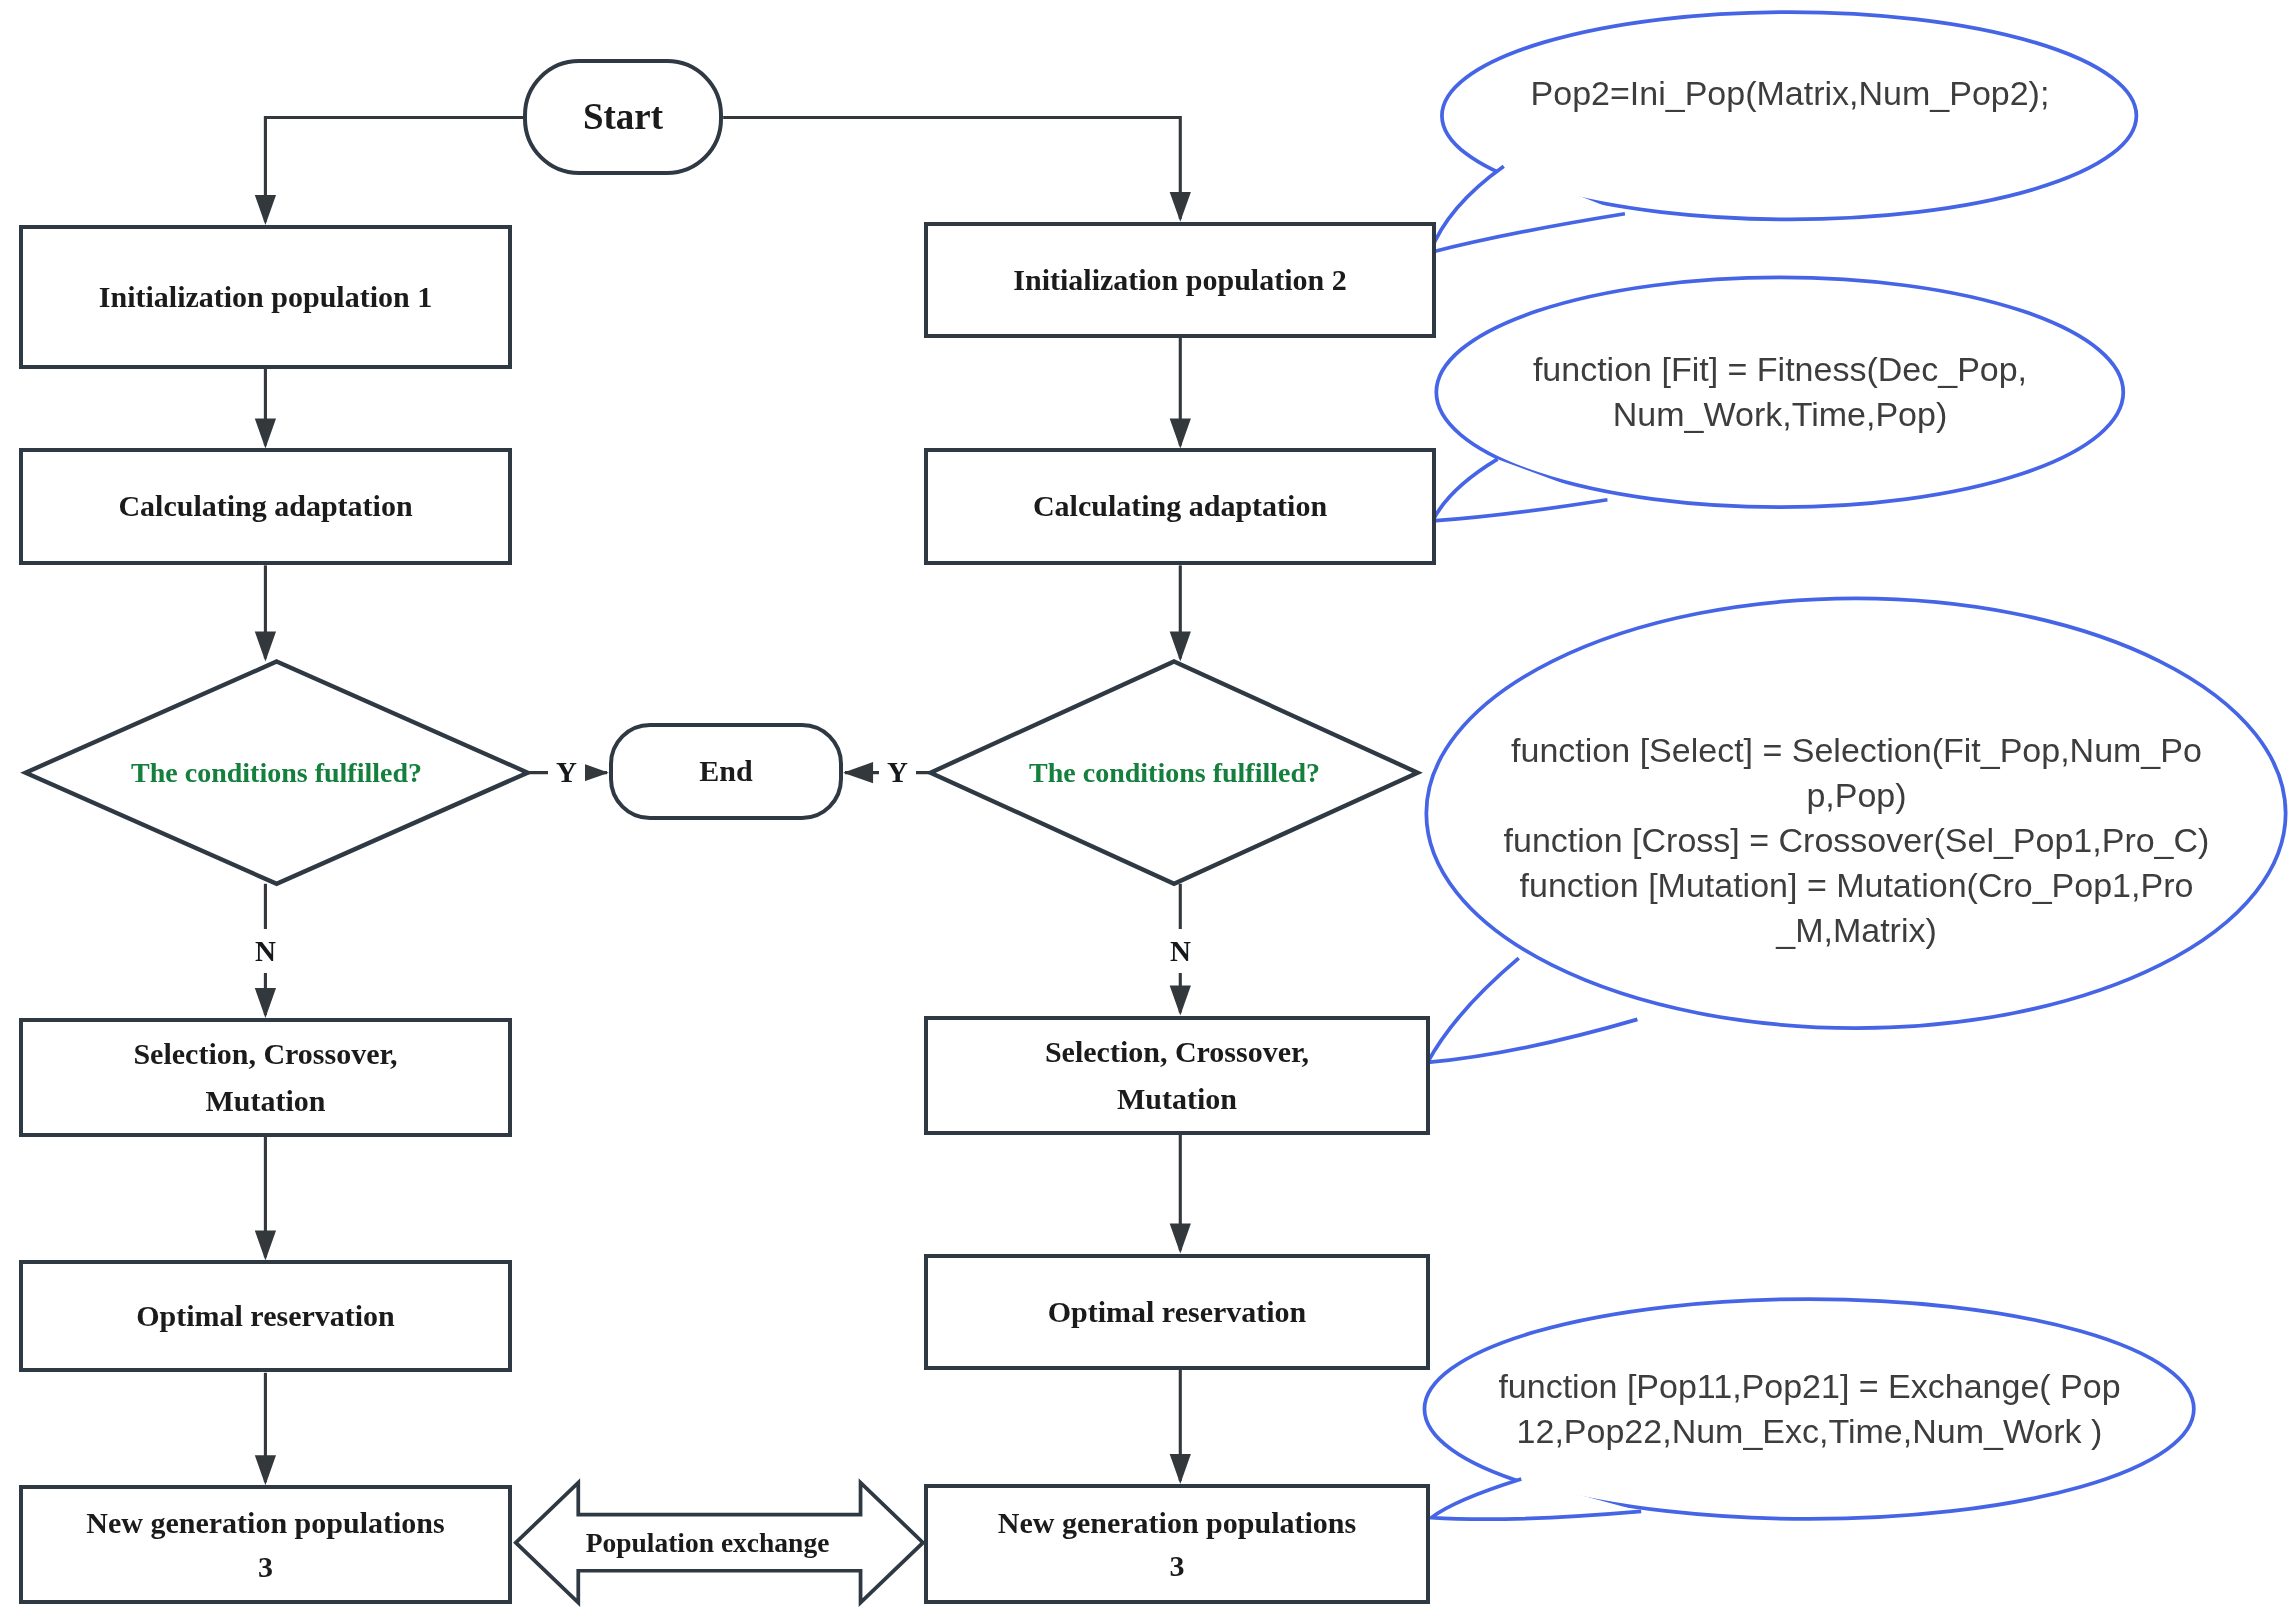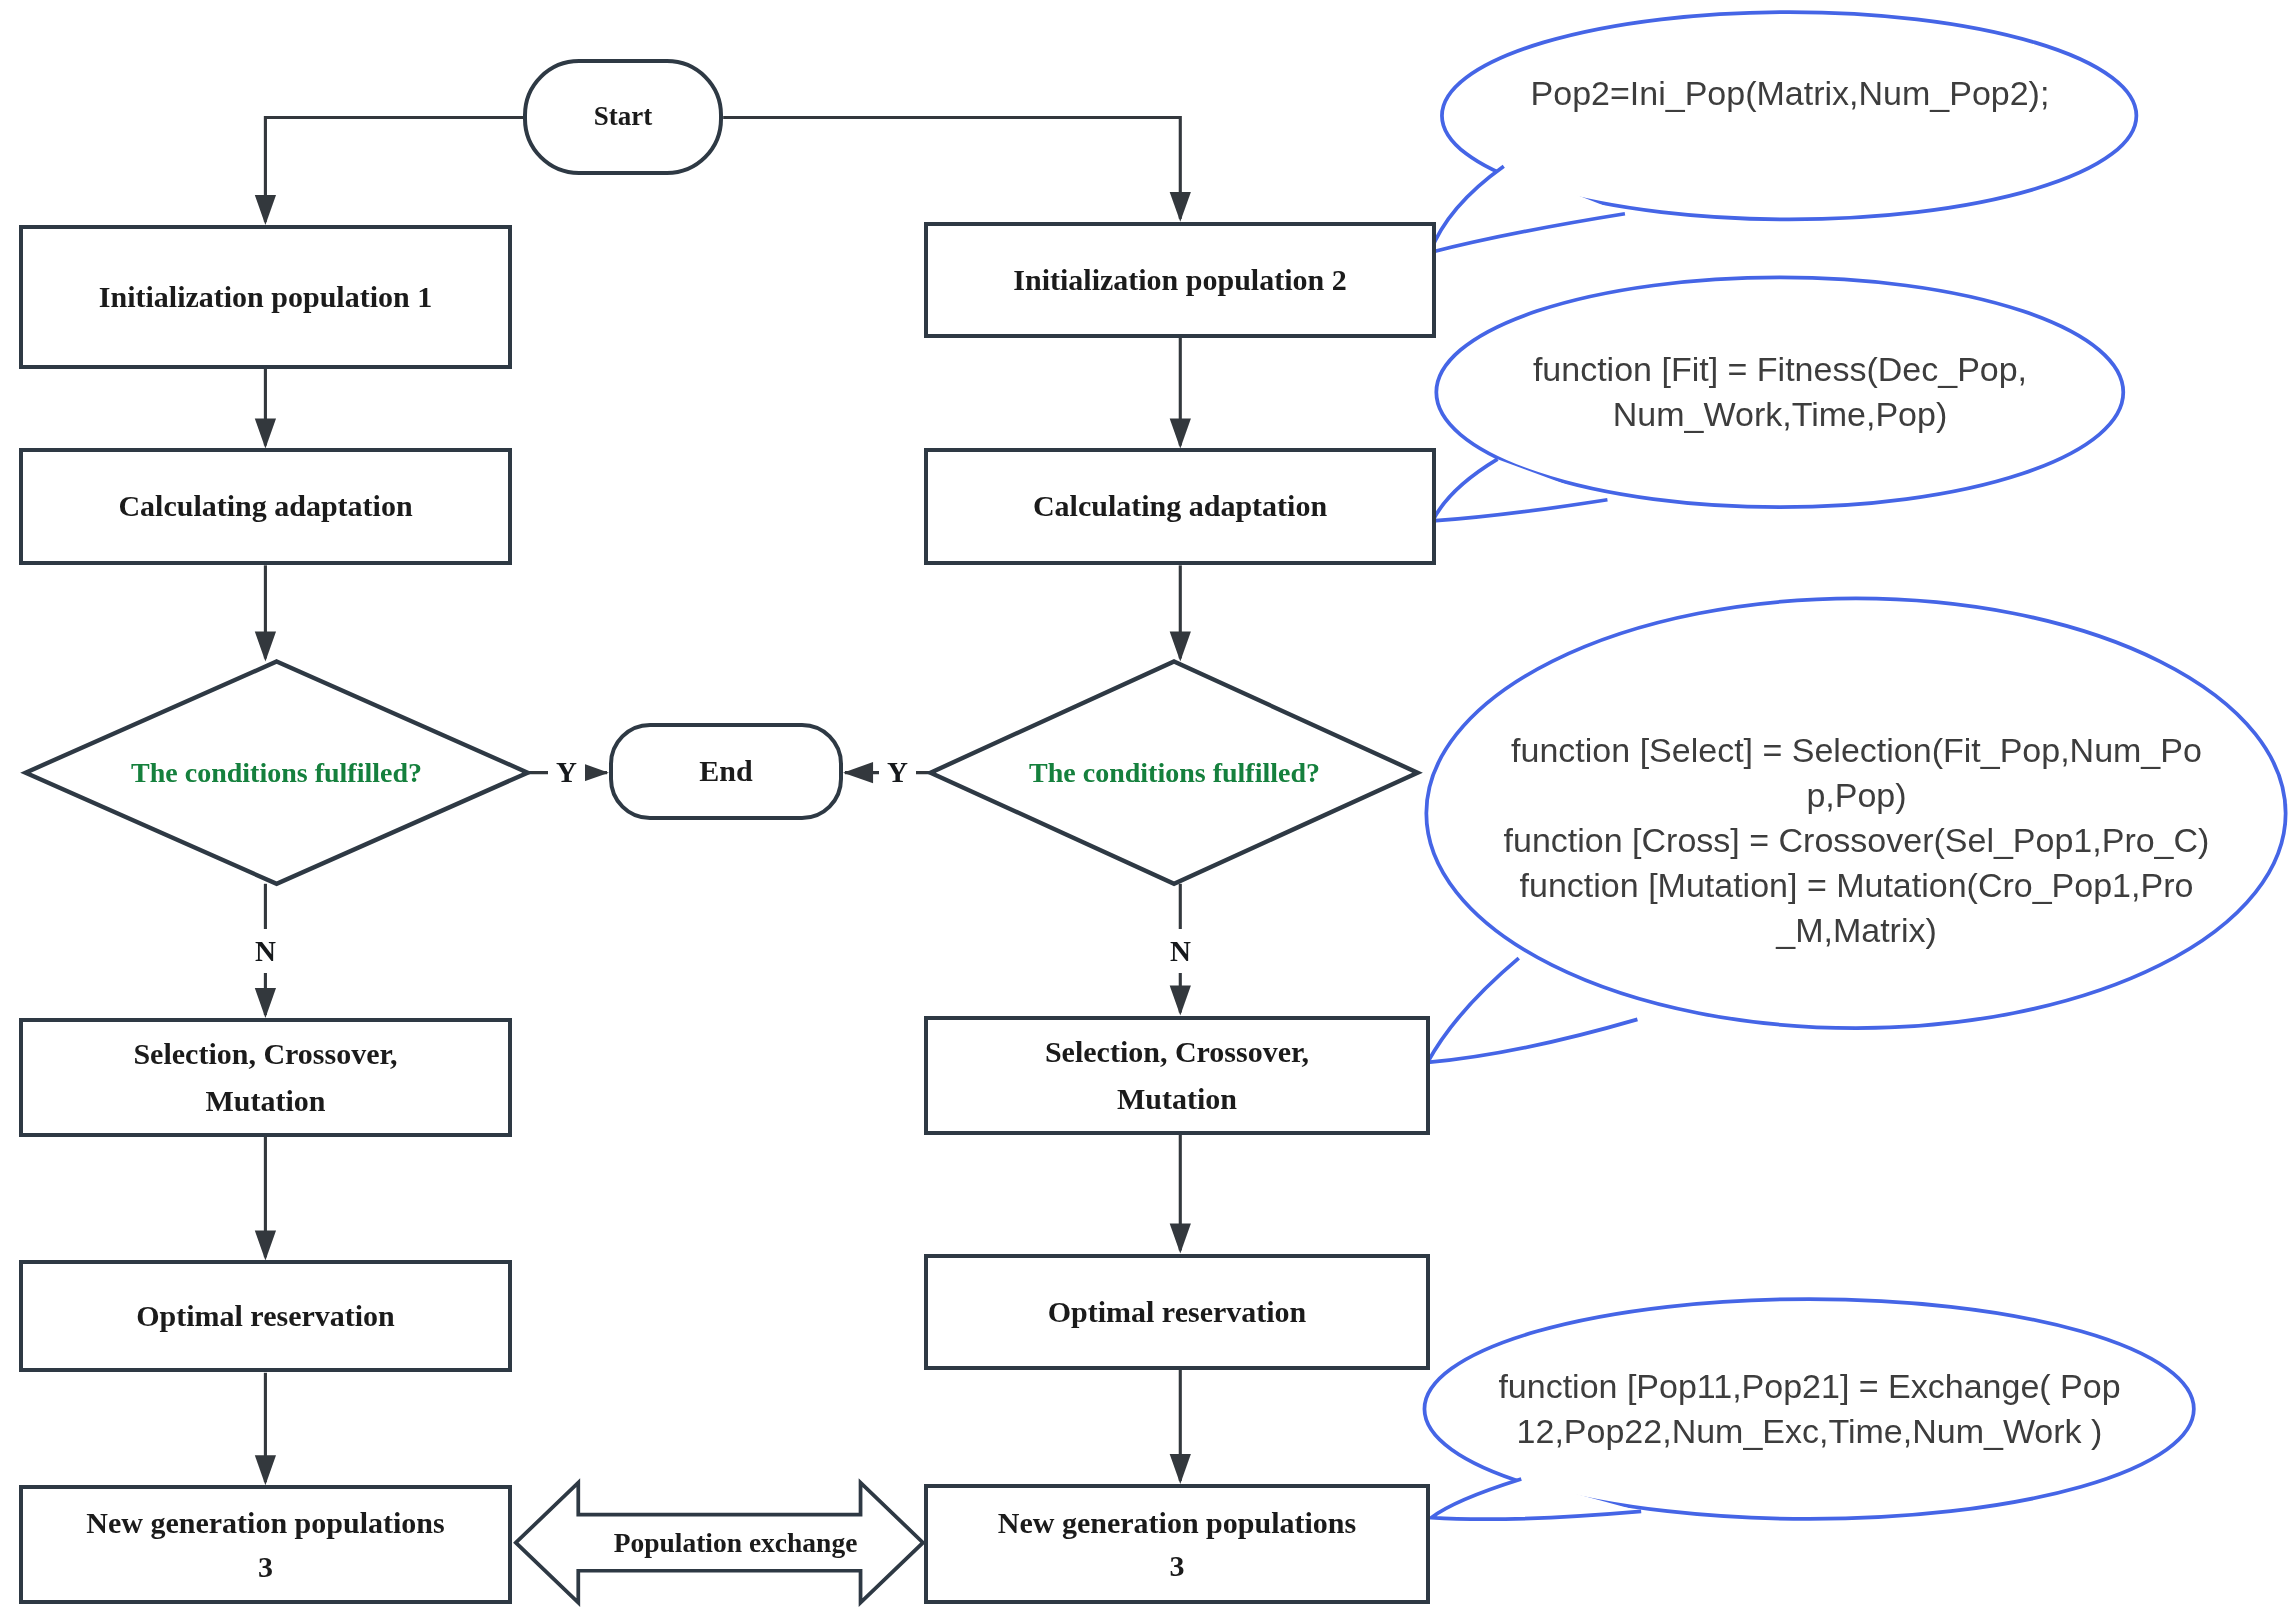--- a/index.html
+++ b/index.html
@@ -72,21 +72,21 @@
       <path fill="#ffffff" d="M 2408 266 Q 2318 330 2290 404 Q 2415 372 2602 342"></path>
       <ellipse fill="#ffffff" cx="2850" cy="628" rx="550" ry="184"></ellipse>
       <path fill="#ffffff" d="M 2398 735 Q 2320 782 2294 834 Q 2408 826 2574 800"></path>
       <ellipse fill="#ffffff" cx="2972" cy="1302" rx="688" ry="344"></ellipse>
       <path fill="#ffffff" d="M 2432 1534 Q 2330 1620 2286 1701 Q 2430 1688 2622 1632"></path>
       <ellipse fill="#ffffff" cx="2897" cy="2256" rx="616" ry="176"></ellipse>
       <path fill="#ffffff" d="M 2436 2368 Q 2328 2402 2292 2430 Q 2420 2438 2628 2420"></path>
     </g>
   </svg>
 
-  <div class="node terminator" style="left:523px;top:59px;width:200px;height:116px;font-size:27px;">
+  <div class="node terminator" style="left:523px;top:59px;width:200px;height:116px;font-size:37px;">
     <div>Start</div>
   </div>
   <div class="node terminator end" style="left:609px;top:723px;width:234px;height:97px;">
     <div>End</div>
   </div>
 
   <div class="node" style="left:19px;top:225px;width:493px;height:144px;">
     <div>Initialization population 1</div>
   </div>
   <div class="node" style="left:19px;top:448px;width:493px;height:117px;">
@@ -127,21 +127,21 @@
   </div>
   <div class="diamond-text" style="left:956px;top:732px;width:437px;height:81px;">
     <span>The conditions fulfilled?</span>
   </div>
 
   <div class="floating-label" style="left:548px;top:751px;width:37px;height:42px;">Y</div>
   <div class="floating-label" style="left:879px;top:751px;width:37px;height:42px;">Y</div>
   <div class="floating-label" style="left:245px;top:929px;width:41px;height:44px;">N</div>
   <div class="floating-label" style="left:1160px;top:929px;width:41px;height:44px;">N</div>
 
-  <div class="exchange-label" style="left:592px;top:1521px;width:287px;height:44px;">Population exchange</div>
+  <div class="exchange-label" style="left:564px;top:1521px;width:287px;height:44px;">Population exchange</div>
 
   <div class="callout-text" style="left:1440px;top:71px;width:700px;">
     <div>Pop2=Ini_Pop(Matrix,Num_Pop2);</div>
   </div>
   <div class="callout-text" style="left:1430px;top:347px;width:700px;">
     <div>function [Fit] = Fitness(Dec_Pop,</div>
     <div>Num_Work,Time,Pop)</div>
   </div>
   <div class="callout-text" style="left:1463px;top:728px;width:787px;">
     <div>function [Select] = Selection(Fit_Pop,Num_Po</div>

